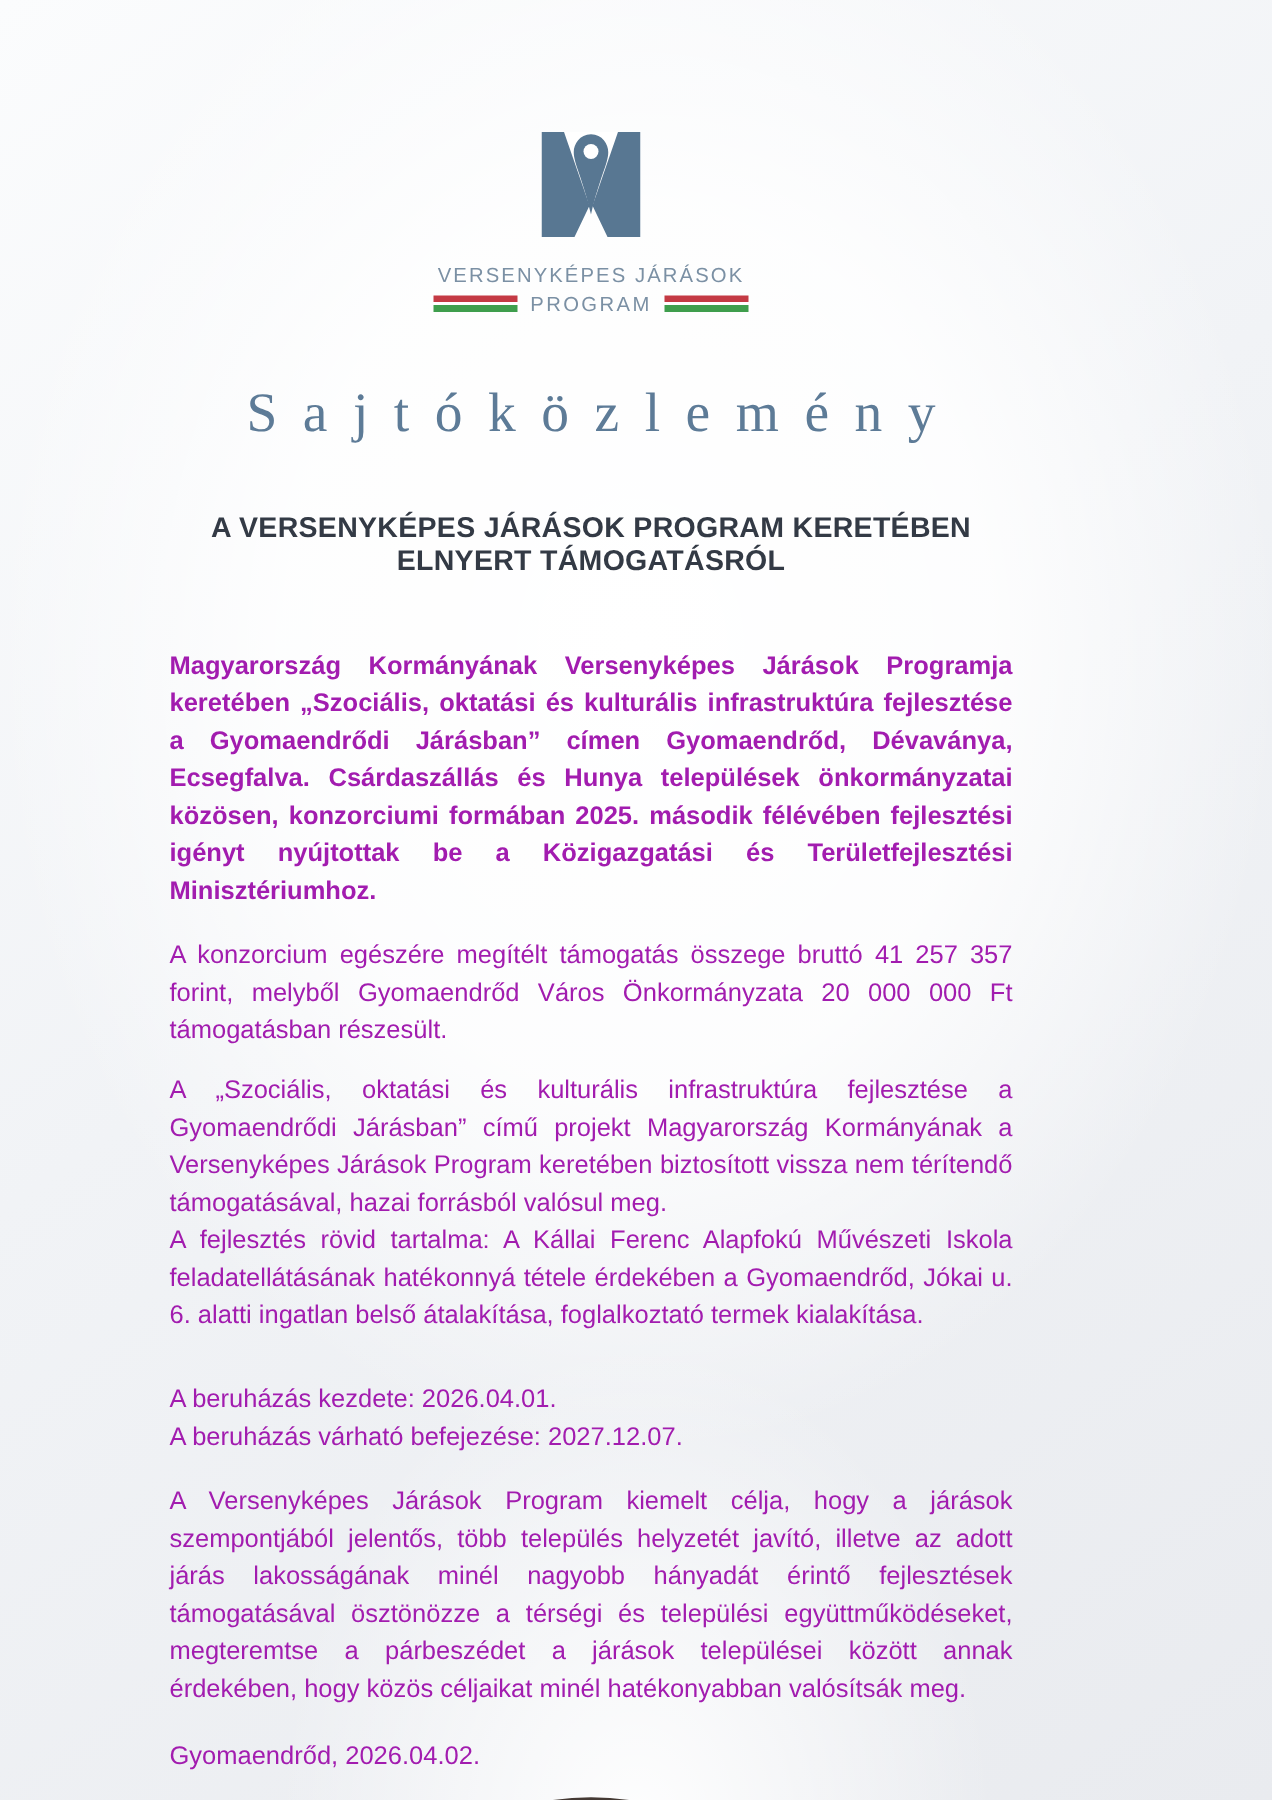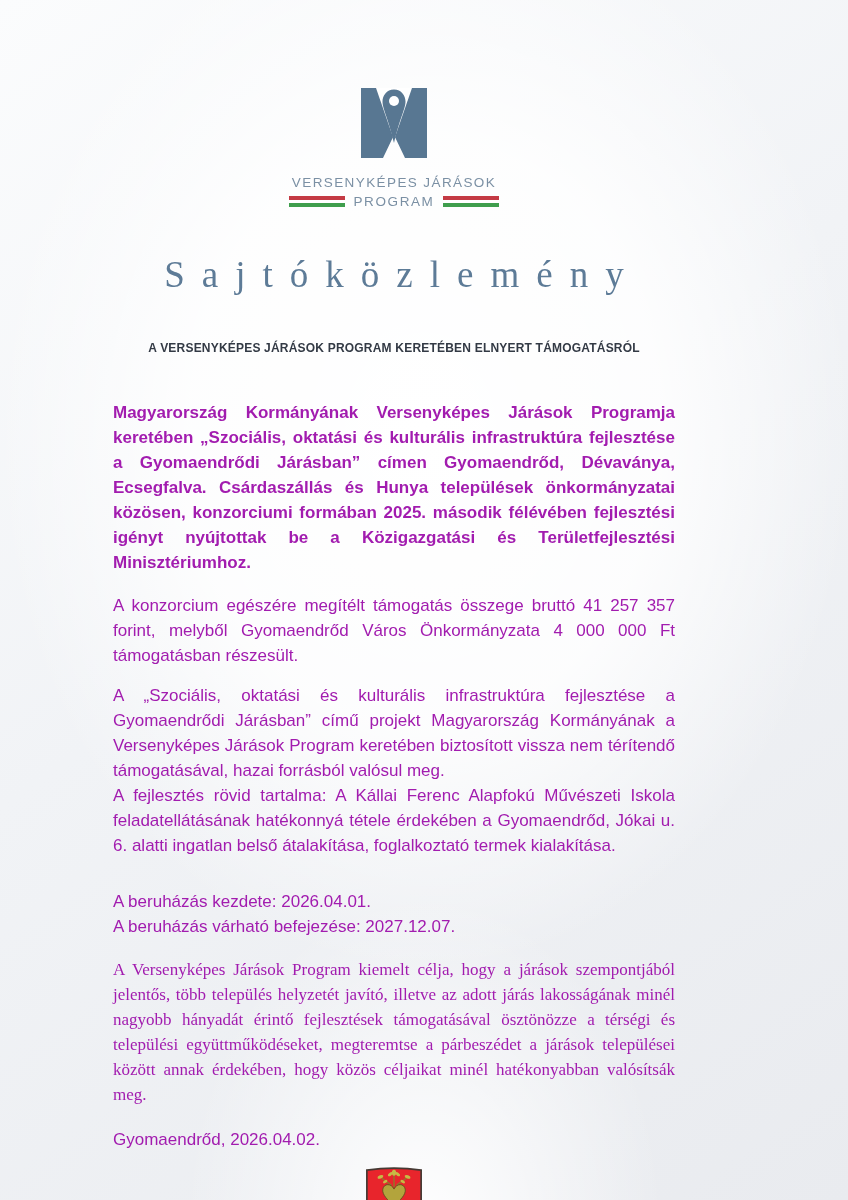--- a/index.html
+++ b/index.html
@@ -56,35 +56,35 @@
     text-indent: 17px;
     font-family: "Liberation Serif", serif;
     font-weight: 400;
     font-size: 37px;
     letter-spacing: 17px;
     color: #5d7b97;
   }
   .subtitle {
     margin-top: 45px;
     text-align: center;
-    font-size: 12px;
+    font-size: 19px;
     font-weight: 700;
     letter-spacing: 0.2px;
     color: #333a45;
   }
   
   .content { margin-top: 45px; color: #a21caf; font-size: 17px; line-height: 25px; }
   .content p { text-align: justify; }
   .p-lead   { font-weight: 700; margin-bottom: 18px; }
   .p-grant  { margin-bottom: 15px; }
   .p-project { margin-bottom: 0; }
   .p-detail  { margin-bottom: 31px; }
   .p-date    { text-align: left !important; margin-bottom: 0; }
   .p-date-last { text-align: left !important; margin-bottom: 18px; }
-  .p-closing { margin-bottom: 20px; font-family: Liberation Serif, serif; }
+  .p-closing { margin-bottom: 20px; }
   .p-signature { text-align: left; }
   
   .footer { margin-top: 12px; text-align: center; }
 </style>
 </head>
 <body>
 
 <div class="page">
 
   <div class="logo-block">
@@ -103,21 +103,21 @@
       <span class="wordmark2">PROGRAM</span>
       <span class="flag-stripes"></span>
     </div>
   </div>
 
   <h1 class="title">Sajtóközlemény</h1>
   <h2 class="subtitle">A VERSENYKÉPES JÁRÁSOK PROGRAM KERETÉBEN ELNYERT TÁMOGATÁSRÓL</h2>
 
   <div class="content">
     <p class="p-lead">Magyarország Kormányának Versenyképes Járások Programja keretében „Szociális, oktatási és kulturális infrastruktúra fejlesztése a Gyomaendrődi Járásban” címen Gyomaendrőd, Dévaványa, Ecsegfalva. Csárdaszállás és Hunya települések önkormányzatai közösen, konzorciumi formában 2025. második félévében fejlesztési igényt nyújtottak be a Közigazgatási és Területfejlesztési Minisztériumhoz.</p>
-    <p class="p-grant">A konzorcium egészére megítélt támogatás összege bruttó 41 257 357 forint, melyből Gyomaendrőd Város Önkormányzata 4 000 000 Ft támogatásban részesült.</p>
+    <p class="p-grant">A konzorcium egészére megítélt támogatás összege bruttó 41 257 357 forint, melyből Gyomaendrőd Város Önkormányzata 20 000 000 Ft támogatásban részesült.</p>
     <p class="p-project">A „Szociális, oktatási és kulturális infrastruktúra fejlesztése a Gyomaendrődi Járásban” című projekt Magyarország Kormányának a Versenyképes Járások Program keretében biztosított vissza nem térítendő támogatásával, hazai forrásból valósul meg.</p>
     <p class="p-detail">A fejlesztés rövid tartalma: A Kállai Ferenc Alapfokú Művészeti Iskola feladatellátásának hatékonnyá tétele érdekében a Gyomaendrőd, Jókai u. 6. alatti ingatlan belső átalakítása, foglalkoztató termek kialakítása.</p>
     <p class="p-date">A beruházás kezdete: 2026.04.01.</p>
     <p class="p-date-last">A beruházás várható befejezése: 2027.12.07.</p>
     <p class="p-closing">A Versenyképes Járások Program kiemelt célja, hogy a járások szempontjából jelentős, több település helyzetét javító, illetve az adott járás lakosságának minél nagyobb hányadát érintő fejlesztések támogatásával ösztönözze a térségi és települési együttműködéseket, megteremtse a párbeszédet a járások települései között annak érdekében, hogy közös céljaikat minél hatékonyabban valósítsák meg.</p>
     <p class="p-signature">Gyomaendrőd, 2026.04.02.</p>
   </div>
 
   <div class="footer">
     <svg width="68" height="97" viewBox="0 0 100 143" xmlns="http://www.w3.org/2000/svg">

